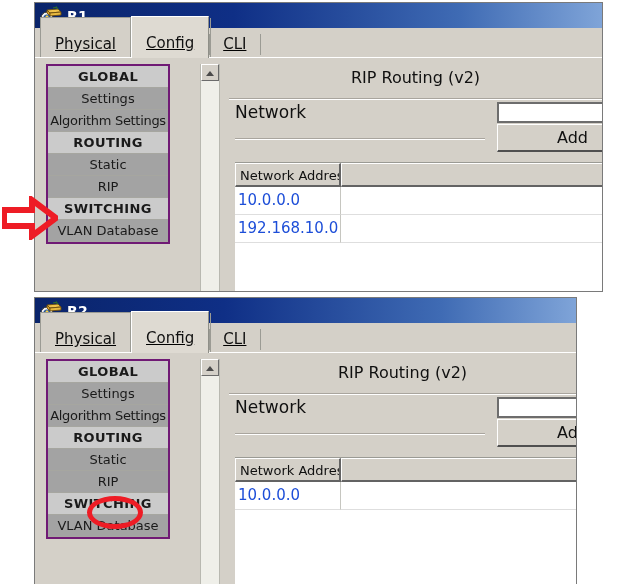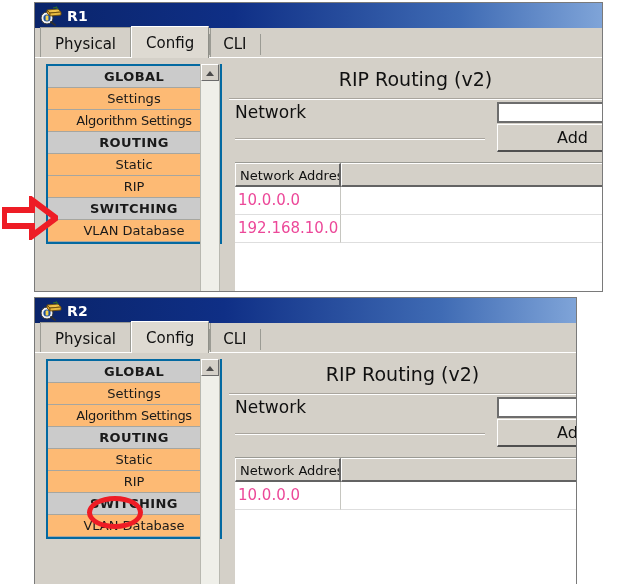--- a/index.html
+++ b/index.html
@@ -11,20 +11,21 @@
   }
 
   #root { position: relative; width: 620px; height: 584px; background: #ffffff; }
 
   
   .pt-window {
     position: absolute;
     background: #d4d0c8;
     border: 1px solid #7a7a7a;
     overflow: hidden;
+    text-decoration: underline;
   }
   .pt-window.win1 { left: 34px; top: 2px;  width: 567px; height: 288px; }
   .pt-window.win2 { left: 34px; top: 297px; width: 541px; height: 287px; }
 
   
   .titlebar {
     position: relative;
     height: 25px;
     background: linear-gradient(to right, #0a246a 0%, #0f2f86 35%, #3f6bb4 75%, #7fa4d8 100%);
     display: flex;
@@ -53,21 +54,21 @@
     background: #d4d0c8;
     padding-left: 5px;
     box-sizing: border-box;
     display: flex;
     align-items: flex-end;
     border-bottom: 1px solid #d4d0c8;
   }
   .tab {
     font-size: 15px;
     color: #101010;
-    padding: 7px 14px 4px 14px;
+    padding: 17px 14px 4px 14px;
     background: #d4d0c8;
     border: 1px solid #9b9b94;
     border-bottom: none;
     margin-right: 0px;
     line-height: 18px;
     position: relative;
     top: 1px;
     font-family: "DejaVu Sans", sans-serif;
   }
   .tab.sel {
@@ -96,43 +97,43 @@
     background: #d4d0c8;
     height: calc(100% - 54px);
     border-top: 1px solid #ffffff;
     box-sizing: border-box;
   }
 
   
   .sidebar {
     position: absolute;
     left: 11px; top: 6px;
-    width: 176px;
-    border: 2px solid #0369a1;
+    width: 124px;
+    border: 2px solid #701a75;
     background: #ffffff;
     box-sizing: border-box;
   }
   .side-row {
     height: 22px;
     line-height: 22px;
     text-align: center;
     font-size: 13px;
     color: #1a1a1a;
     border-bottom: 1px solid #a6a6a0;
     box-sizing: border-box;
     white-space: nowrap;
     overflow: hidden;
     font-family: "DejaVu Sans", sans-serif;
   }
   .side-row.header {
     background: #cbcbcb;
     font-weight: bold;
     letter-spacing: 0.4px;
   }
-  .side-row.item { background: #fdba74; }
+  .side-row.item { background: #a3a3a3; }
   .side-row.wide { letter-spacing: -0.3px; }
 
   
   .scroll {
     position: absolute;
     left: 165px; top: 6px;
     width: 18px;
     bottom: -30px;
     background: #efefe9;
     border-left: 1px solid #b8b8b0;
@@ -161,21 +162,21 @@
   .content {
     position: absolute;
     left: 194px; top: 0px;
     right: 0; bottom: 0;
   }
   .rip-title {
     position: absolute;
     left: 0; top: 10px;
     width: 100%;
     text-align: center;
-    font-size: 19px;
+    font-size: 16px;
     color: #101010;
     font-family: "DejaVu Sans", sans-serif;
   }
   .rip-title-rule {
     position: absolute;
     left: 0px; top: 40px; right: 0;
     border-top: 1px solid #a9a59e;
     border-bottom: 1px solid #ffffff;
     height: 0;
   }
@@ -250,21 +251,21 @@
     font-family: "DejaVu Sans", sans-serif;
   }
   .tbl-th.col0 { width: 106px; }
   .tbl-th.rest { flex: 1 1 auto; border-right: none; }
   .tbl-body { background: #ffffff; }
   .tbl-row { display: flex; height: 28px; }
   .tbl-td {
     height: 28px;
     line-height: 27px;
     font-size: 15px;
-    color: #ec4899;
+    color: #1d4ed8;
     padding-left: 3px;
     box-sizing: border-box;
     background: #ffffff;
     border-right: 1px solid #c6c6c0;
     border-bottom: 1px solid #dedede;
     white-space: nowrap;
     overflow: hidden;
     font-family: "DejaVu Sans", sans-serif;
   }
   .tbl-td.col0 { width: 106px; }

